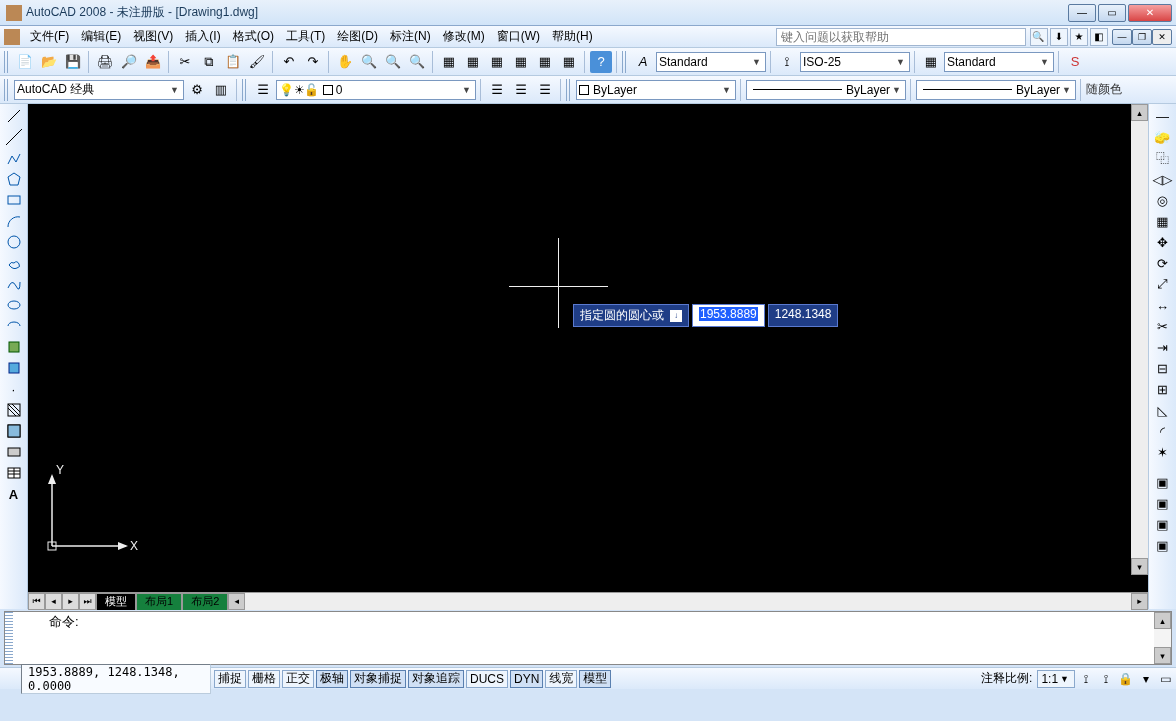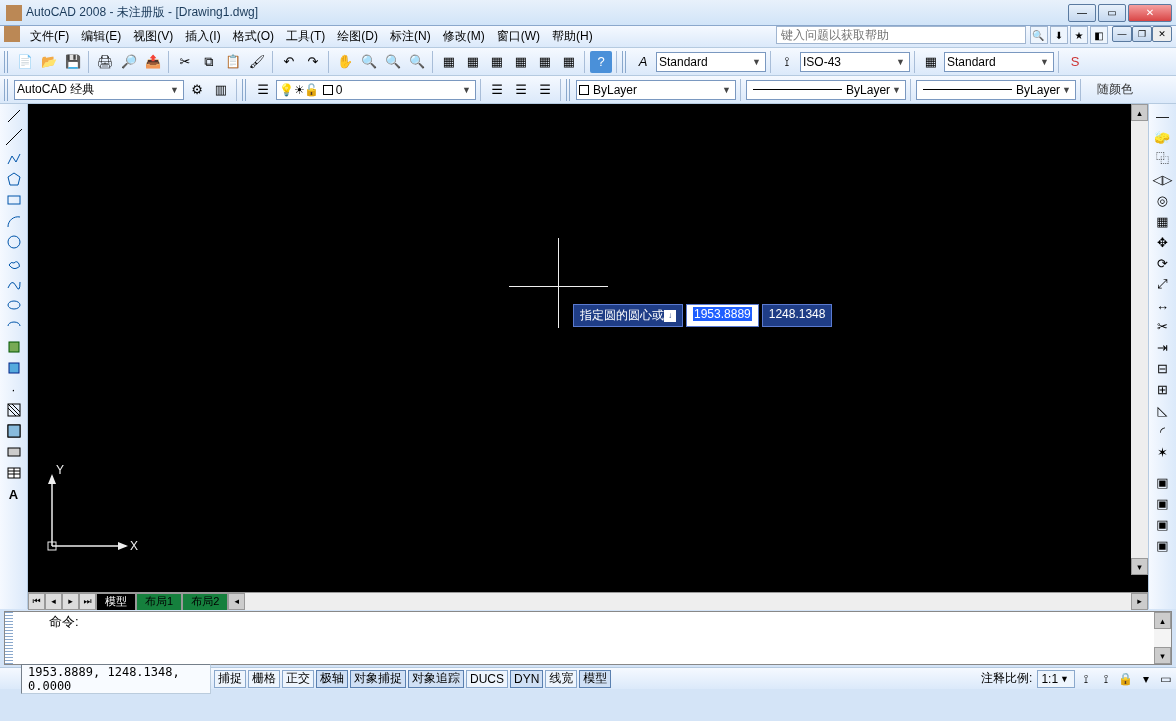--- a/index.html
+++ b/index.html
@@ -10,21 +10,21 @@
 .titlebar .app-icon { width:16px; height:16px; background:#b85; margin:0 4px; }
 .titlebar .title-text { flex:0 0 auto; color:#1a3a5a; font-size:12px; }
 .titlebar .spacer { flex:1; }
 .win-btns { display:flex; gap:2px; margin-right:2px; }
 .win-btn { width:28px; height:18px; border:1px solid #5a7aa0; border-radius:2px; display:flex; align-items:center; justify-content:center; font-size:10px; cursor:pointer; }
 .win-min { background:linear-gradient(#e8f1fb,#c5d8ef); }
 .win-max { background:linear-gradient(#e8f1fb,#c5d8ef); }
 .win-close { background:linear-gradient(#f5a0a0,#d94545); color:#fff; width:44px; }
 
 
-.menubar { height:22px; background:linear-gradient(#f5f9ff,#dbe9fa); display:flex; padding:0 4px; border-bottom:1px solid #b5cae0; }
+.menubar { height:22px; background:linear-gradient(#f5f9ff,#dbe9fa); display:flex; align-items:center; padding:0 4px; border-bottom:1px solid #b5cae0; }
 .menubar .app-icon-sm { width:16px; height:16px; background:#b85; margin-right:4px; }
 .menu-item { padding:2px 6px; cursor:pointer; }
 .menubar .help-search { margin-left:auto; width:250px; height:18px; border:1px solid #a0b5d0; background:#fff; color:#888; padding:0 4px; font-size:12px; }
 .mb-icons { display:flex; gap:2px; margin-left:4px; }
 .mb-icon { width:18px; height:18px; border:1px solid #a0b5d0; background:#eef5fd; display:flex; align-items:center; justify-content:center; font-size:10px; }
 .mdi-ctrl { display:flex; gap:0; margin-left:4px; }
 .mdi-ctrl .win-btn { width:20px; height:16px; font-size:9px; }
 
 
 .toolbar-row { height:28px; background:linear-gradient(#f5f9ff,#dbe9fa); border-bottom:1px solid #b5cae0; display:flex; align-items:center; padding:2px 4px; gap:2px; overflow:hidden; }
@@ -42,21 +42,21 @@
 .main { display:flex; height:505px; position:relative; }
 .left-tb, .right-tb { width:28px; background:linear-gradient(90deg,#f5f9ff,#dbe9fa); border-right:1px solid #b5cae0; display:flex; flex-direction:column; align-items:center; padding:2px 0; gap:1px; }
 .right-tb { border-right:none; border-left:1px solid #b5cae0; }
 .vtool { width:22px; height:20px; display:flex; align-items:center; justify-content:center; font-size:13px; cursor:pointer; border:1px solid transparent; border-radius:2px; }
 
 .canvas-wrap { flex:1; display:flex; flex-direction:column; background:#000; position:relative; }
 .canvas { flex:1; position:relative; background:#000; }
 .crosshair-v { position:absolute; left:530px; top:134px; width:1px; height:90px; background:#efefef; }
 .crosshair-h { position:absolute; left:481px; top:182px; width:99px; height:1px; background:#efefef; }
 .dyn-input { position:absolute; left:545px; top:200px; display:flex; gap:3px; }
-.dyn-box { background:#1f3d86; border:1px solid #5a7ad0; color:#fff; padding:2px 6px; font-size:12px; display:flex; align-items:center; gap:0; }
+.dyn-box { background:#1f3d86; border:1px solid #5a7ad0; color:#fff; padding:2px 6px; font-size:12px; display:flex; align-items:center; gap:6px; }
 .dyn-box .kbd { width:12px; height:12px; background:#fff; color:#1f3d86; font-size:8px; display:flex; align-items:center; justify-content:center; }
 .dyn-val { background:#1f3d86; border:1px solid #5a7ad0; color:#fff; padding:2px 6px; font-size:12px; }
 .dyn-val.sel { background:#fff; color:#1f3d86; }
 .dyn-val.sel span { background:#1f5fff; color:#fff; padding:0 1px; }
 
 .ucs { position:absolute; left:10px; bottom:30px; color:#eee; font-family:monospace; font-size:11px; }
 .ucs svg { display:block; }
 
 .canvas-scroll { height:17px; background:#e8e8e8; border-top:1px solid #999; display:flex; align-items:center; }
 .tab-ctrl { display:flex; height:17px; }
@@ -82,21 +82,21 @@
 
 .statusbar { height:22px; background:linear-gradient(#f5f9ff,#dbe9fa); border-top:1px solid #b5cae0; display:flex; align-items:center; font-size:12px;padding-left:19px; }
 .coord { width:190px; padding:0 6px; border:1px inset #bcd; background:#f8fbff; margin:1px 2px; font-family:"SimSun",monospace; }
 .stat-btn { padding:1px 3px; border:1px solid #8aa8cc; background:#eef5fd; margin:0 1px; cursor:pointer; font-size:12px; height:18px; display:flex; align-items:center; }
 .stat-btn.on { background:#d0e0f5; border-color:#5a80b0; }
 .statusbar .spacer { flex:1; }
 .anno { padding:0 4px; }
 .stat-icon { width:20px; height:18px; display:flex; align-items:center; justify-content:center; border:1px solid transparent; }
 .mini-dd { font-size:9px; padding:0 2px; }
 
-.prop-label { width:60px; font-size:12px; text-align:center; padding-right:2px; color:#333; }
+.prop-label { width:60px; font-size:12px; text-align:left; padding-right:2px; color:#333; }
 svg { display:block; }
 </style>
 </head>
 <body>
 
 <div class="titlebar">
   <div class="app-icon"></div>
   <div class="title-text">AutoCAD 2008 - 未注册版 - [Drawing1.dwg]</div>
   <div class="spacer"></div>
   <div class="win-btns">
@@ -169,21 +169,21 @@
   <div class="tool-btn">
       <i>A</i>
     </div>
   <div class="combo combo-xl">
       <span>Standard</span>
       <span class="dd">▼</span>
     </div>
   <div class="tool-sep"></div>
   <div class="tool-btn">⟟</div>
   <div class="combo combo-xl">
-      <span>ISO-43</span>
+      <span>ISO-25</span>
       <span class="dd">▼</span>
     </div>
   <div class="tool-sep"></div>
   <div class="tool-btn">▦</div>
   <div class="combo combo-xl">
       <span>Standard</span>
       <span class="dd">▼</span>
     </div>
   <div class="tool-sep"></div>
   <div class="tool-btn" style="color:#c33">S</div>

